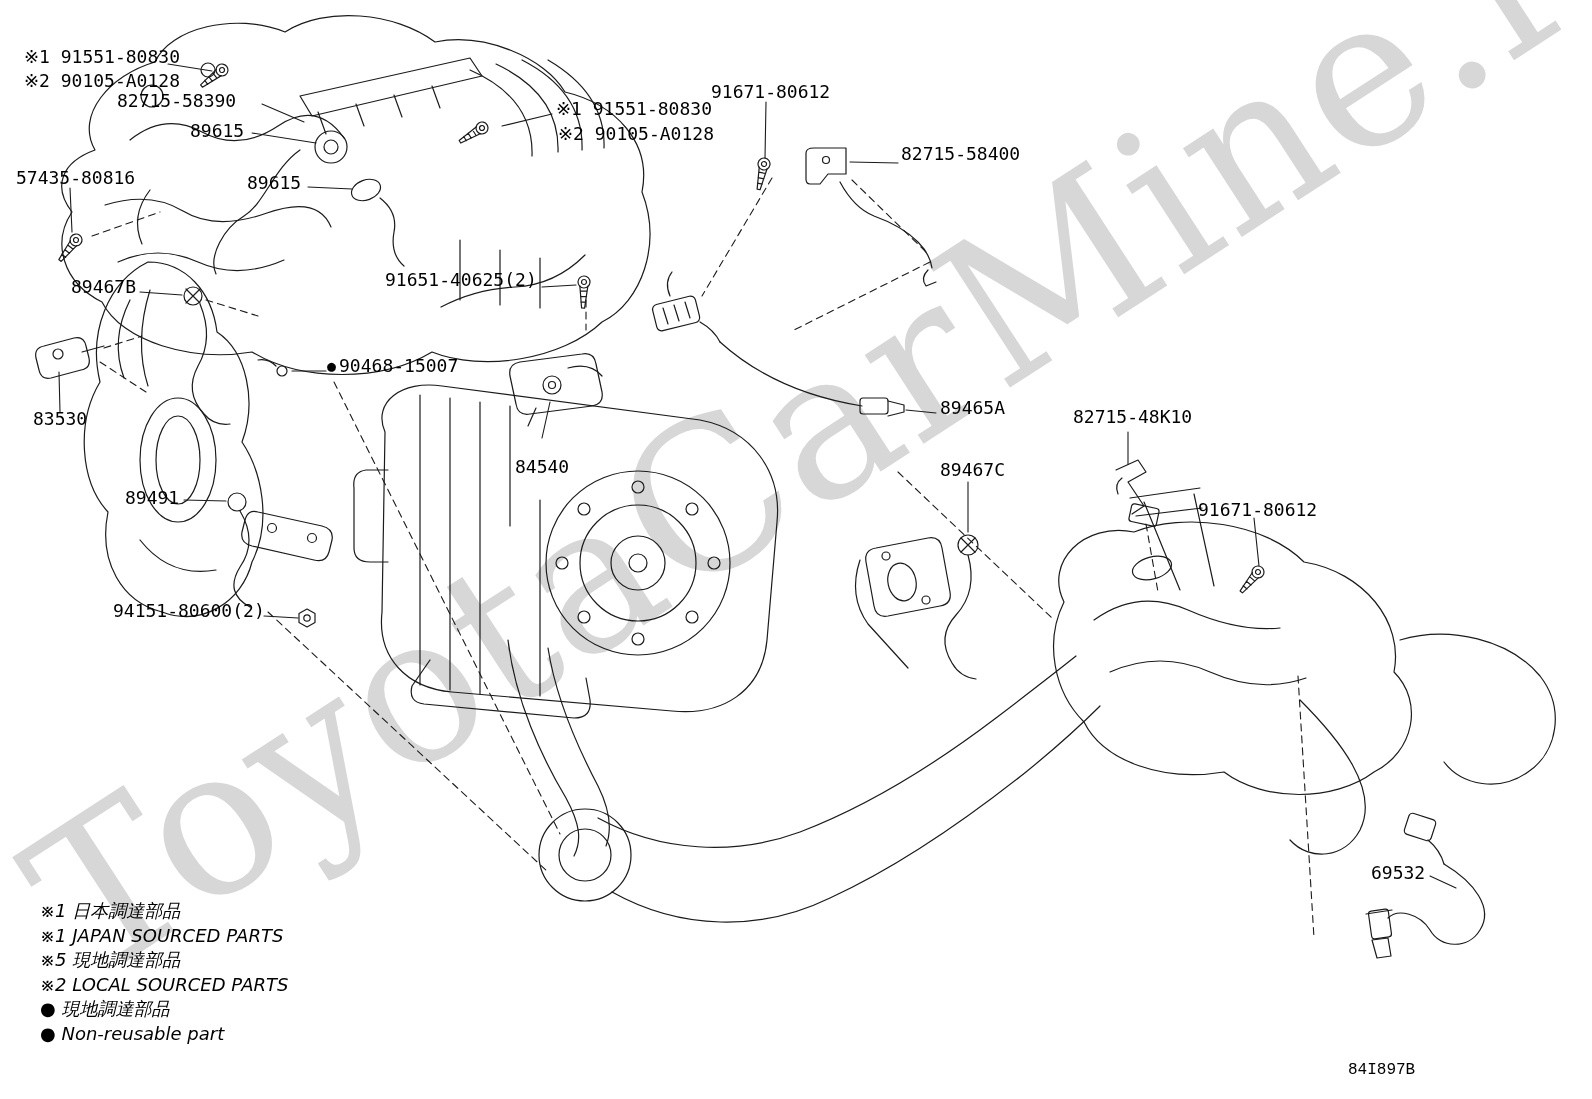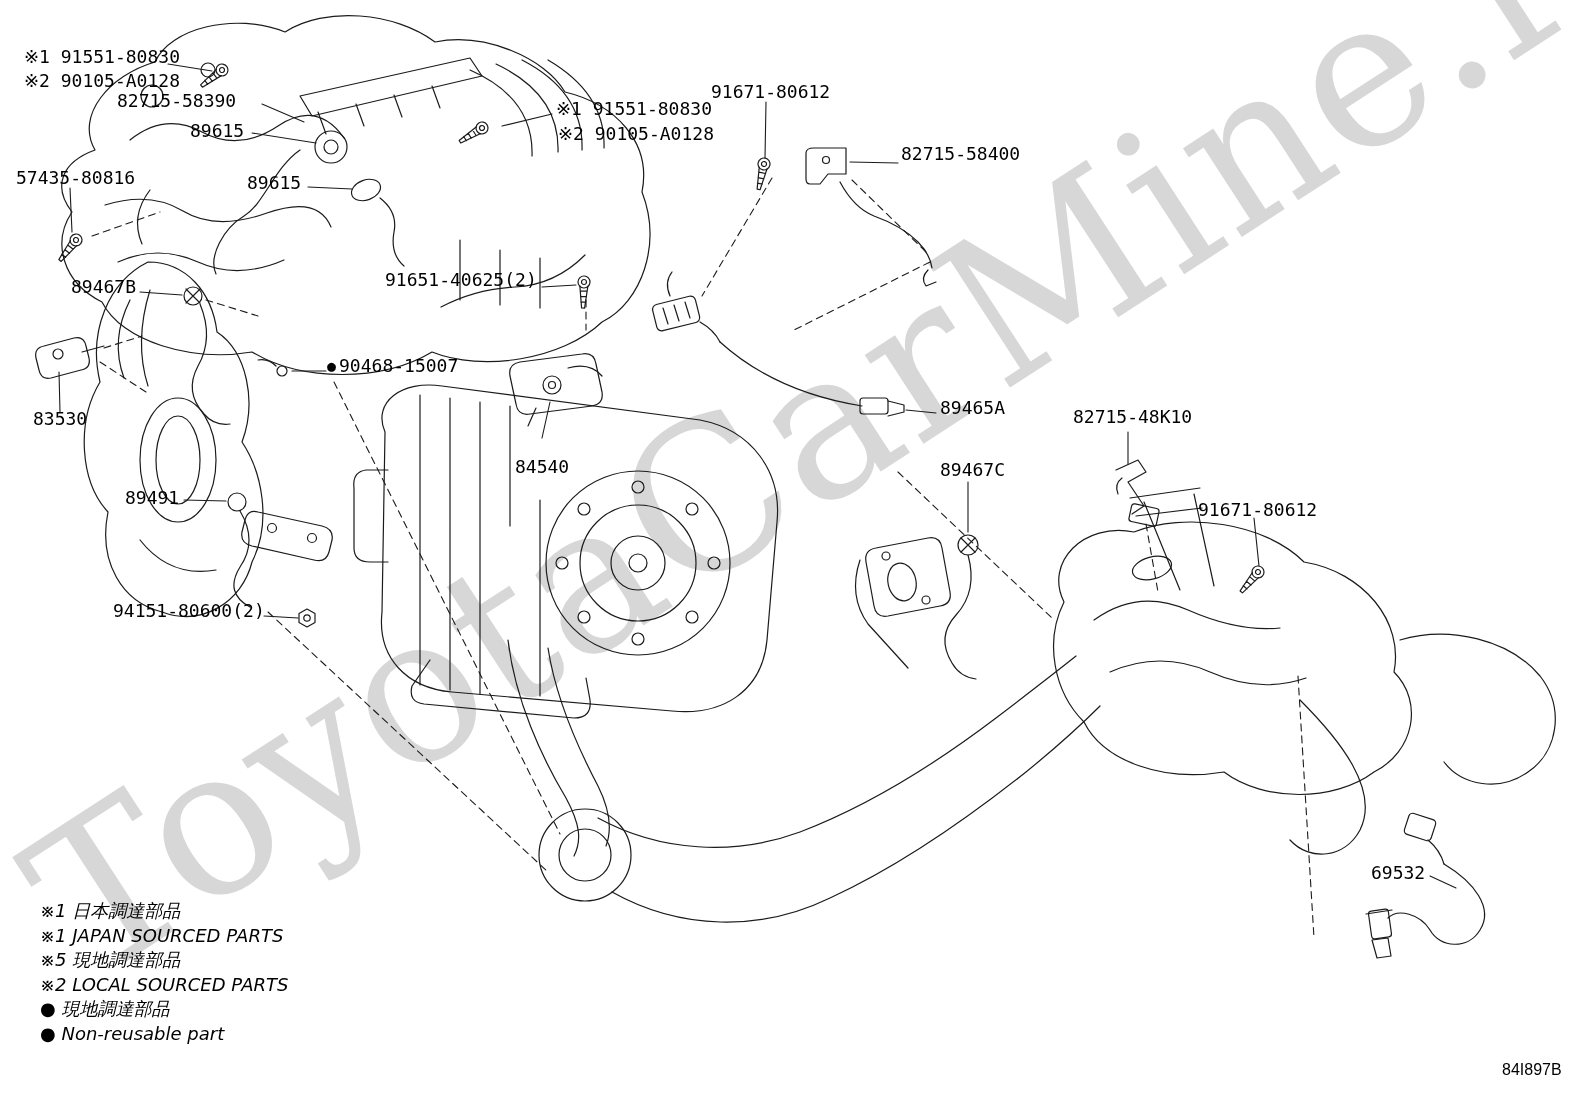--- a/index.html
+++ b/index.html
@@ -17,22 +17,22 @@
   }
   svg.art{position:absolute;left:0;top:0;}
   .lbl{position:absolute;font-size:18px;white-space:nowrap;}
   .lbl .bullet{font-size:15px;margin-right:3px;vertical-align:1px;}
   .legend{
     position:absolute;left:40px;top:899px;font-size:18px;line-height:24.6px;
     font-family:"DejaVu Sans","Liberation Sans",sans-serif;
     font-style:italic;
   }
   .legend div{white-space:nowrap;}
-  .code{position:absolute;left:1502px;top:1061px;font-size:16px;
-    font-family:Liberation Sans, sans-serif;}
+  .code{position:absolute;left:1348px;top:1061px;font-size:16px;
+    font-family:Liberation Mono, monospace;}
 </style>
 </head>
 <body>
 
 <div id="stage">
 
   <div class="wm">ToyotaCarMine.ru</div>
 
   <svg class="art" viewBox="0 0 1592 1099" width="1592" height="1099" fill="none" stroke="#1b1b1b" stroke-width="1.2" stroke-linecap="round" stroke-linejoin="round">
     <defs>

